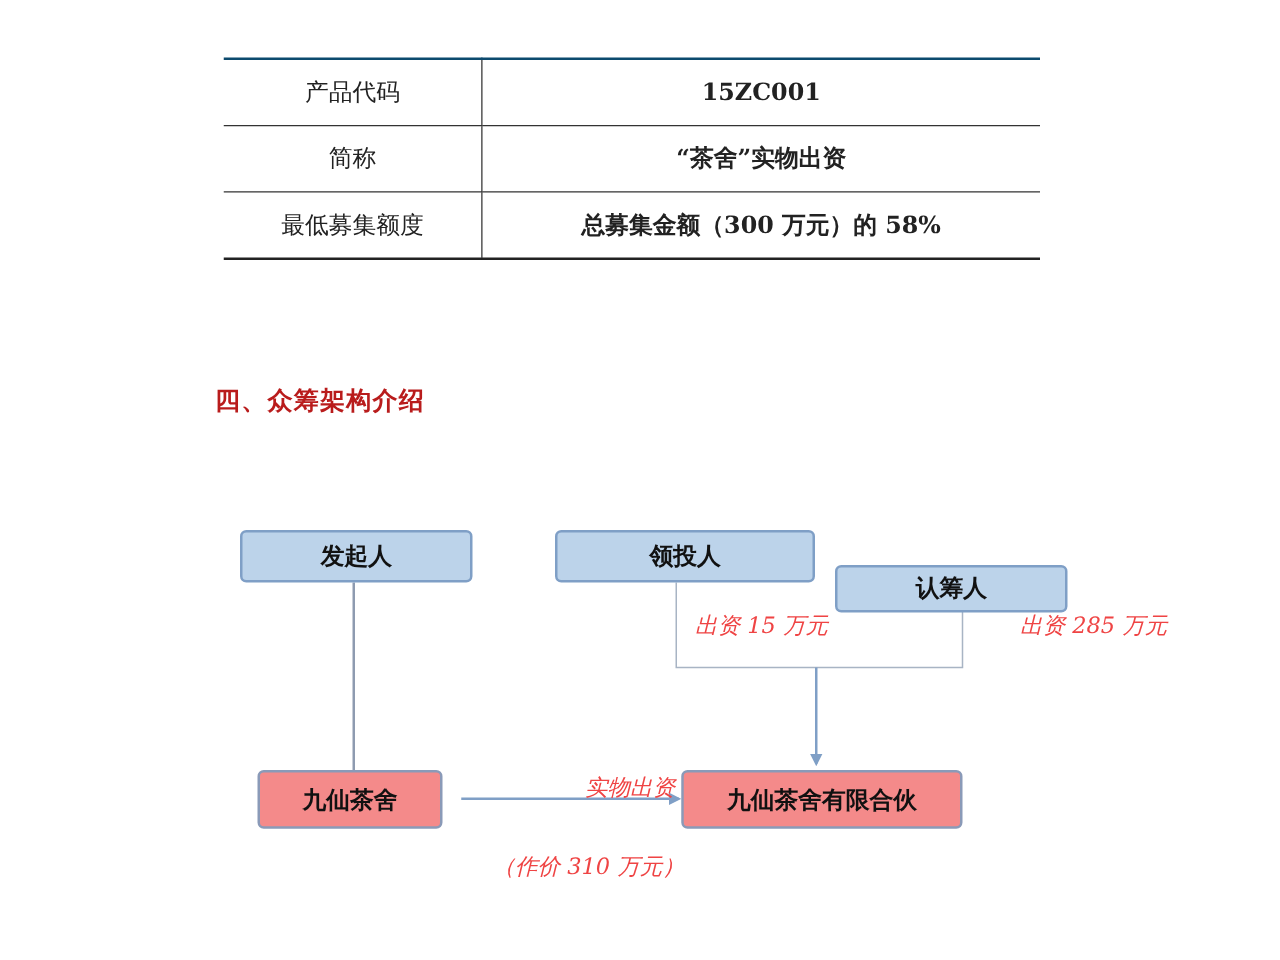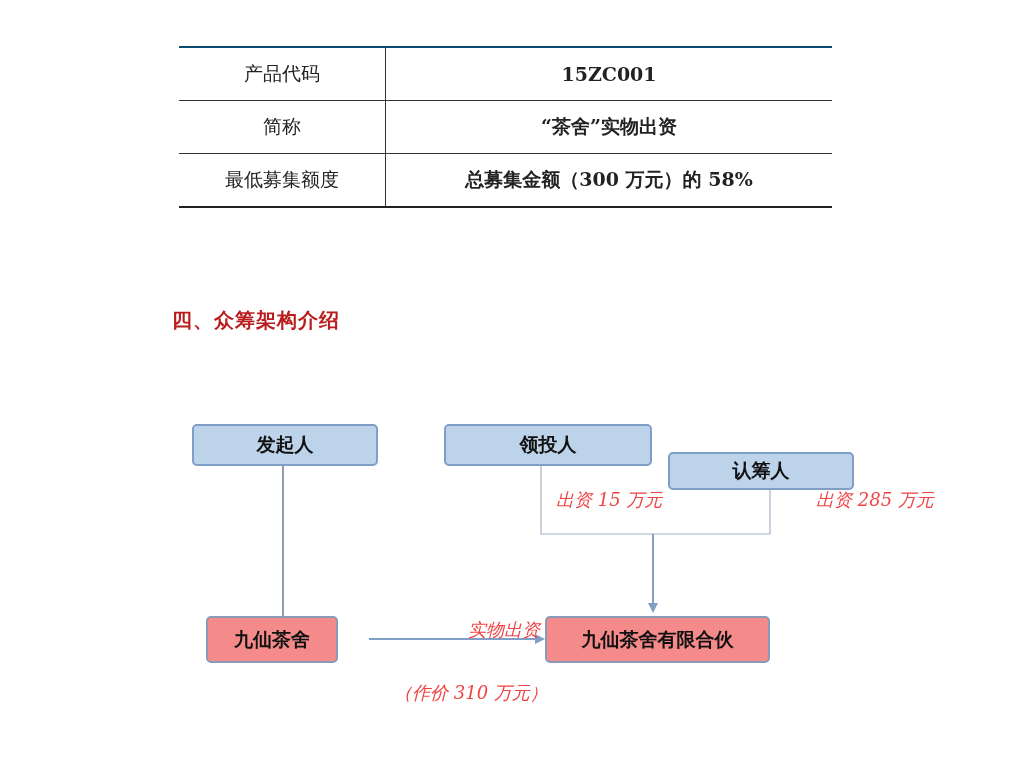--- a/index.html
+++ b/index.html
@@ -134,21 +134,21 @@
   <div class="node blue" style="left:444px; top:424px; width:208px; height:42px;">
     <span>领投人</span>
   </div>
   <div class="node blue" style="left:668px; top:436px; width:186px; height:38px;margin-top:16px;">
     <span>认筹人</span>
   </div>
 
   <div class="edge-label" style="left:556px; top:488px;">出资 15 万元</div>
   <div class="edge-label" style="left:784px; top:488px;margin-left:32px;">出资 285 万元</div>
 
-  <div class="node red" style="left:206px; top:616px; width:132px; height:47px;">
+  <div class="node red" style="left:206px; top:616px; width:148px; height:47px;">
     <span>九仙茶舍</span>
   </div>
   <div class="node red" style="left:545px; top:616px; width:225px; height:47px;">
     <span>九仙茶舍有限合伙</span>
   </div>
 
   <div class="edge-label" style="left:424px; top:618px;margin-left:44px;">实物出资</div>
   <div class="edge-label" style="left:394px; top:644px;margin-top:37px;">（作价 310 万元）</div>
 </div>
 

